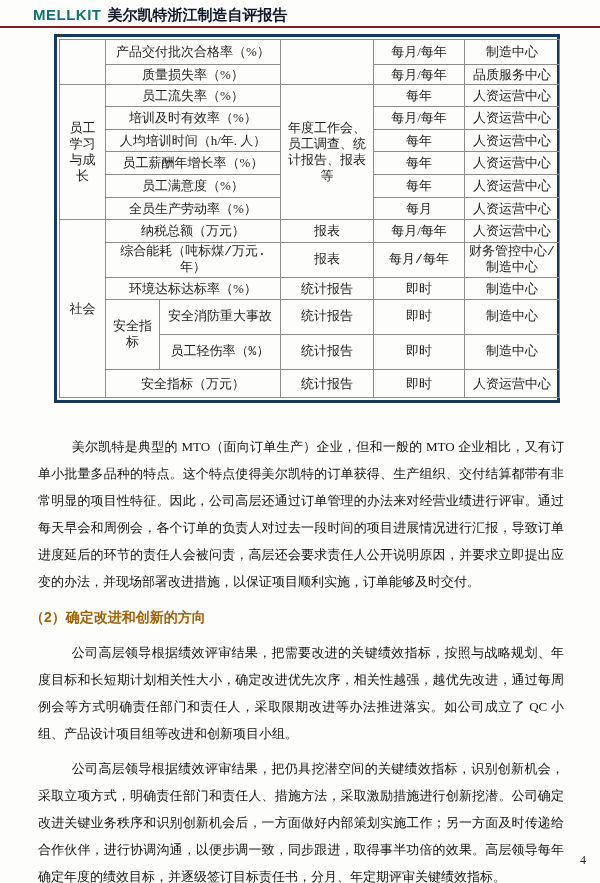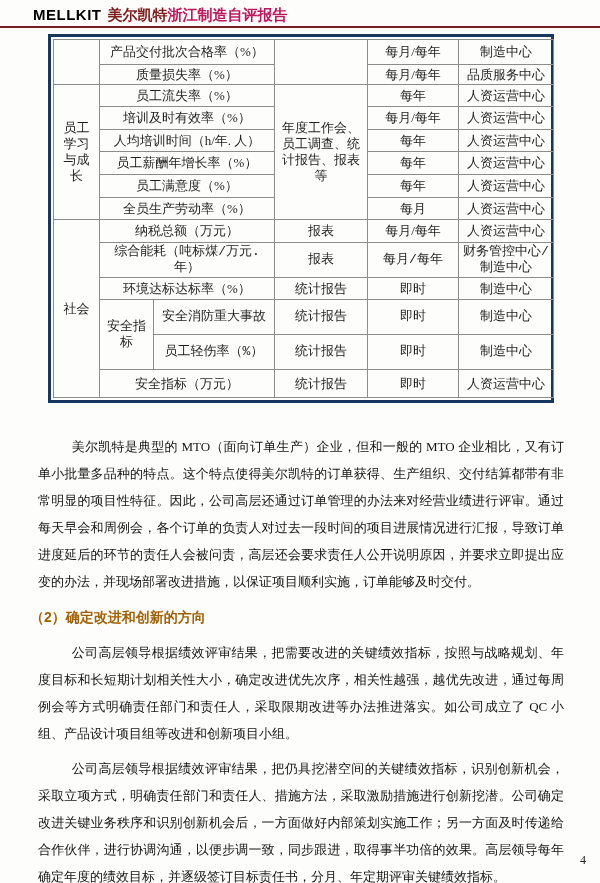--- a/index.html
+++ b/index.html
@@ -1,27 +1,27 @@
 <!DOCTYPE html>
 <html><head>
 <meta charset="utf-8">
 <style>
   html,body{margin:0;padding:0;background:#ffffff;}
   .page{position:relative;width:600px;height:883px;background:#fdfdfc;overflow:hidden;
         font-family:"Liberation Serif","DejaVu Serif",serif;color:#161616;}
 
   
   .header{position:absolute;left:33px;top:6px;font-size:15px;white-space:nowrap;}
-  .brand{color:#000000;font-family:"Liberation Sans","DejaVu Sans",sans-serif;font-weight:600;letter-spacing:.5px;}
-  .company{color:#7f1d1d;font-weight:600;margin-left:6px;}
-  .subtitle{color:#be185d;font-weight:600;}
+  .brand{color:#0f766e;font-family:"Liberation Sans","DejaVu Sans",sans-serif;font-weight:600;letter-spacing:.5px;}
+  .company{color:#0f172a;font-weight:600;margin-left:6px;}
+  .subtitle{color:#0f172a;font-weight:600;}
   .header-rule{position:absolute;left:0;top:26px;width:600px;height:2px;background:#7A1F1F;}
 
   
-  .table-outer{position:absolute;left:48px;top:34px;width:506px;border:3px solid #17375E;padding:2px;box-sizing:border-box;}
+  .table-outer{position:absolute;left:54px;top:34px;width:506px;border:3px solid #17375E;padding:2px;box-sizing:border-box;}
   table.metrics{border-collapse:collapse;width:100%;table-layout:fixed;border:1px solid #17375E;
         font-size:13px;color:#1f1f1f;}
   table.metrics td{border:1px solid #8c8c8c;text-align:center;vertical-align:middle;
         padding:1px 4px;line-height:16px;overflow:hidden;}
   td.groupcell{padding:1px 9px;}
   td.narrow{padding:1px 9px;}
   tr.h25{height:25px;} tr.h20{height:20px;} tr.h22{height:22px;} tr.h23{height:23px;}
   tr.h35{height:35px;font-family:Liberation Mono, monospace;} tr.h28{height:28px;}
 
   

